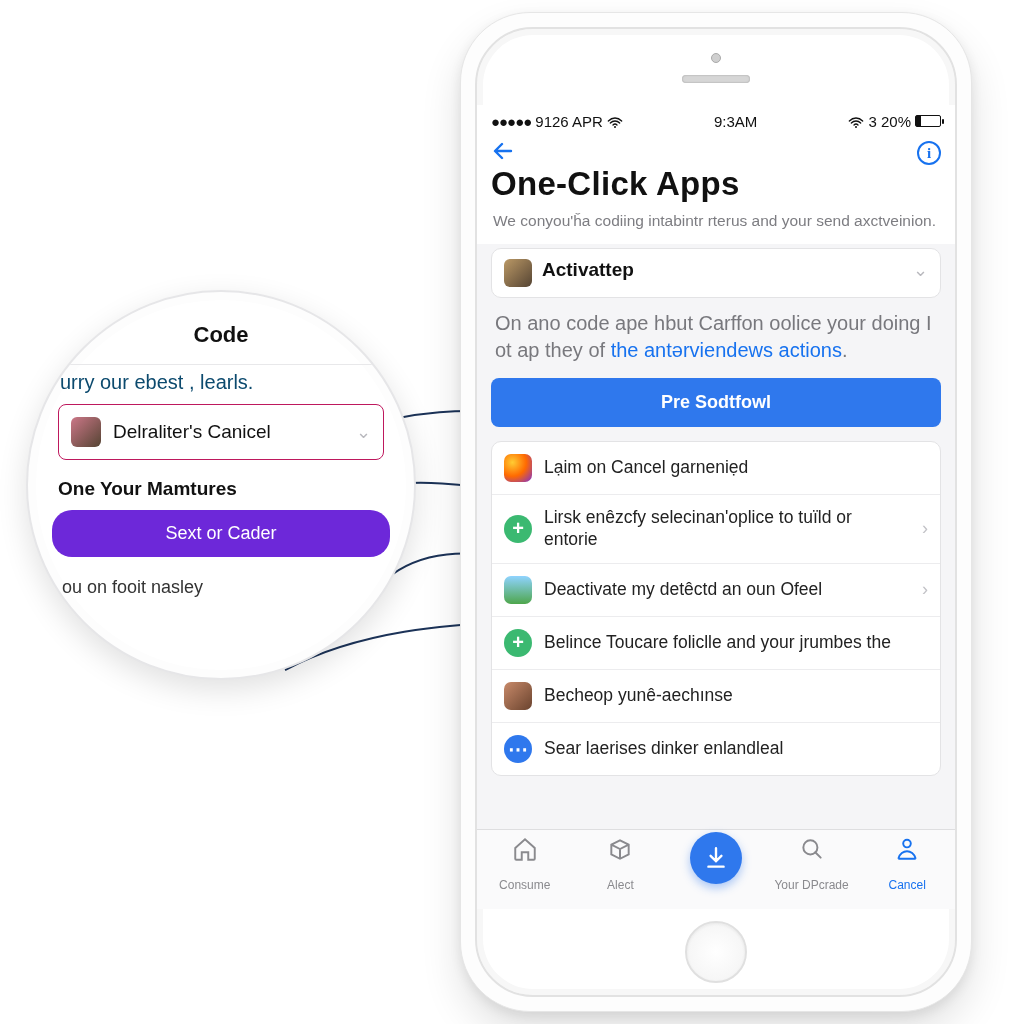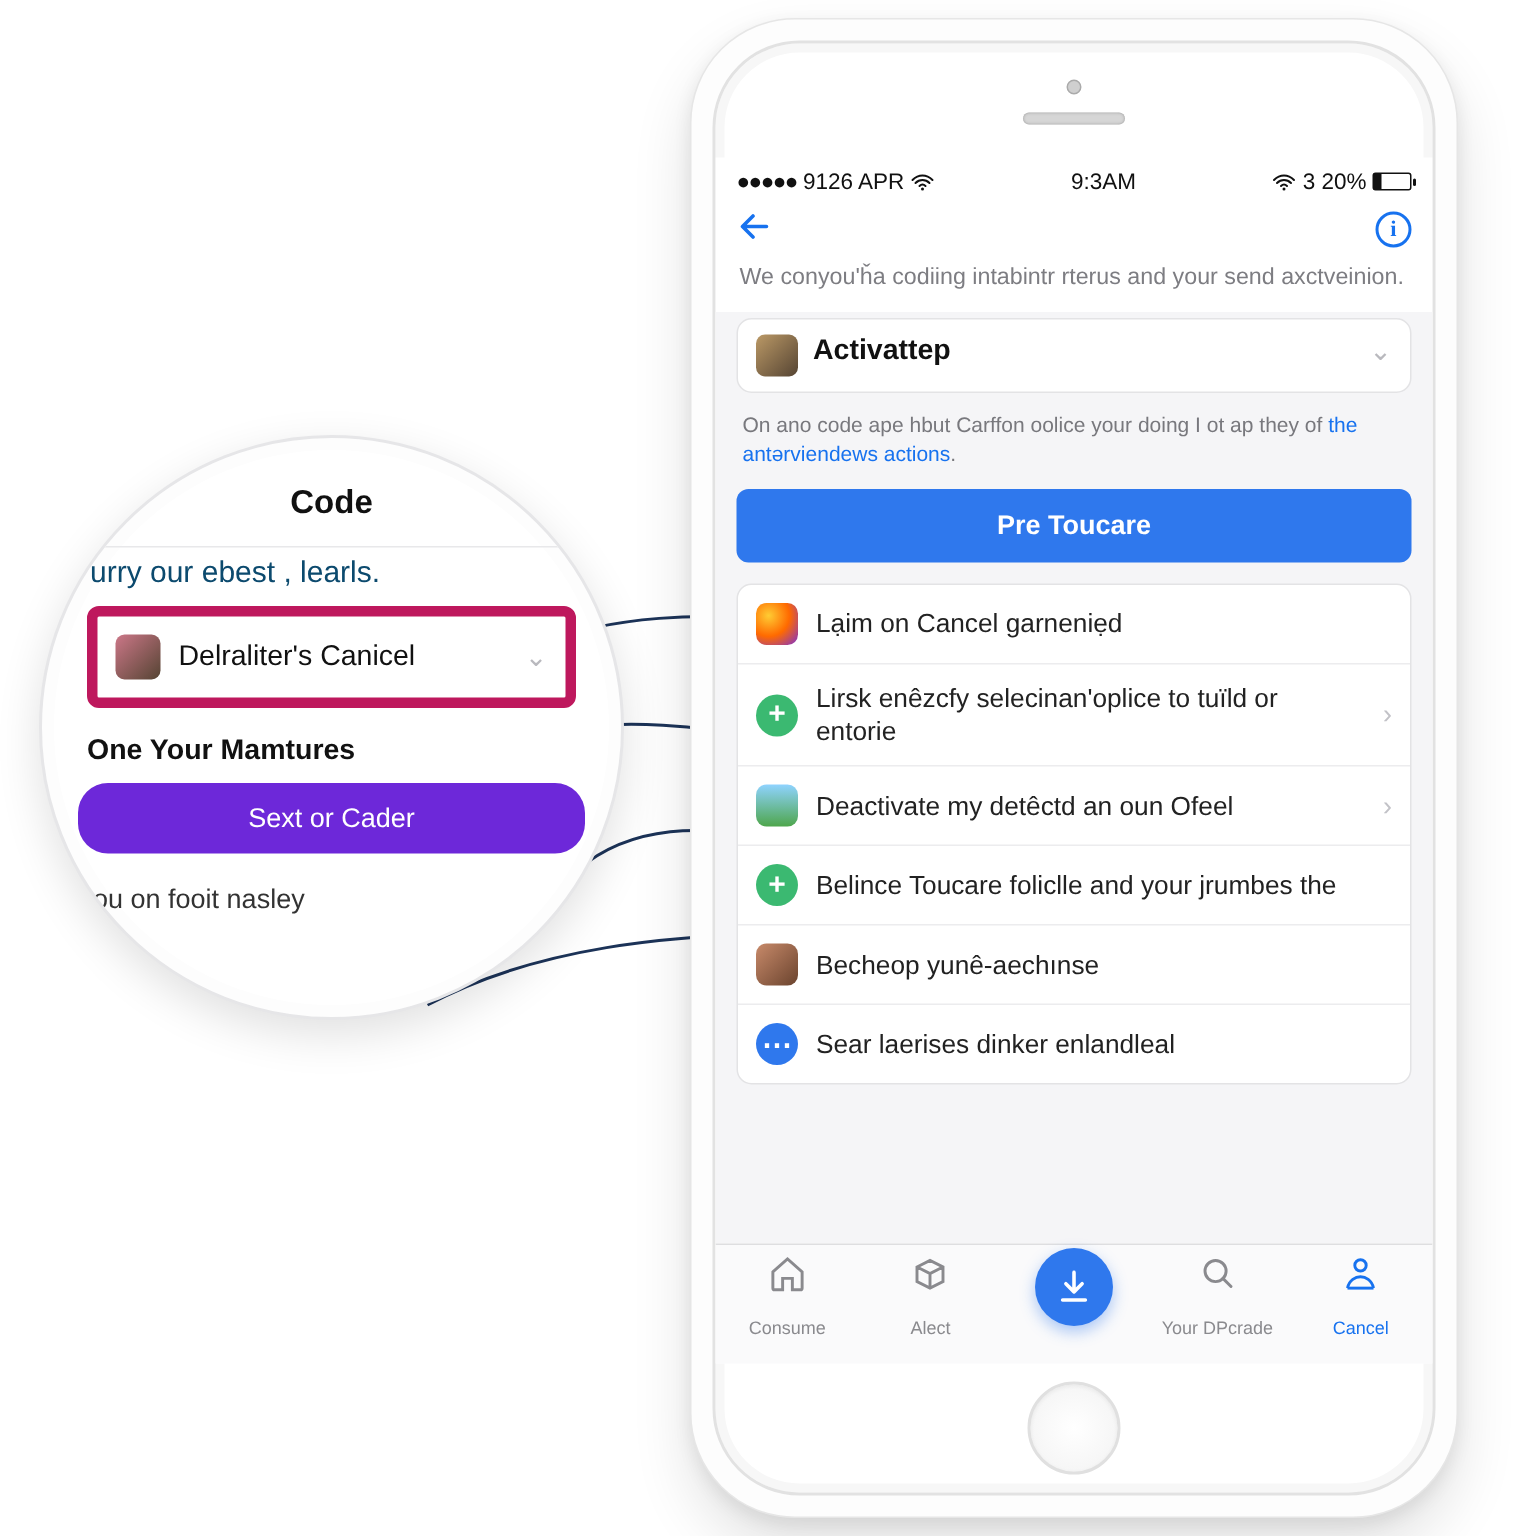--- a/index.html
+++ b/index.html
@@ -53,21 +53,21 @@
   .subtitle { color:#7d7d82; font-size:15.5px; padding:8px 16px 12px; line-height:1.35; }
 
   .content { padding:0 14px; flex:1; overflow:hidden; background:#f5f5f7; }
 
   
   .seg { background:#fff; border:1px solid #e3e3e5; border-radius:10px; padding:10px 12px; display:flex; gap:10px; margin-top:4px; }
   .seg .thumb { width:28px; height:28px; border-radius:6px; background:linear-gradient(135deg,#b96,#543); }
   .seg .label { font-weight:700; font-size:19px; flex:1; }
   .chev { color:#b9b9be; font-size:18px; }
 
-  .hint { color:#78787d; font-size:14px; padding:12px 4px 6px; line-height:1.35; }
+  .hint { color:#78787d; font-size:20px; padding:12px 4px 6px; line-height:1.35; }
   .hint a { color:#1772ef; text-decoration:none; }
 
   .primary-btn { background:#2f78ed; color:#fff; border:none; border-radius:8px; font-size:18px; font-weight:600; padding:14px; width:100%; text-align:center; margin:8px 0 14px; }
 
   
   .card { background:#fff; border:1px solid #e3e3e5; border-radius:10px; overflow:hidden; }
   .row { display:flex; align-items:center; gap:12px; padding:12px 12px; border-bottom:1px solid #ececee; font-size:17.5px; color:#222; }
   .row:last-child { border-bottom:none; }
   .row .txt { flex:1; line-height:1.25; }
   .row .chev { color:#c2c2c7; }
@@ -93,21 +93,21 @@
   .lens {
     position:absolute; left:26px; top:290px;
     width:390px; height:390px; border-radius:50%;
     background:#fff; overflow:hidden;
     border:2px solid #e6e6e8;
     box-shadow: 0 10px 30px rgba(0,0,0,.12), inset 0 0 0 8px #fdfdfd;
   }
   .lens-inner { transform: scale(1.0); padding:22px 30px 0; }
   .lens h3 { text-align:center; font-size:22px; font-weight:700; margin:8px 0 16px; }
   .lens .faint { color:#0c4a6e; font-size:20px; padding:6px 2px 10px; border-top:1px solid #e8e8ea; }
-  .lens .seg2 { background:#fff; border:7px solid #be185d; border-radius:8px; padding:12px 12px; display:flex; align-items:center; gap:12px; }
+  .lens .seg2 { background:#fff; border:1px solid #be185d; border-radius:8px; padding:12px 12px; display:flex; align-items:center; gap:12px; }
   .lens .seg2 .thumb { width:30px; height:30px; border-radius:6px; background:linear-gradient(135deg,#c78,#543); }
   .lens .seg2 .lbl { font-size:19px; flex:1; }
   .lens .sect { font-weight:700; font-size:19px; padding:18px 0 10px; }
   .lens .pbtn { background:#6d28d9; color:#fff; border-radius:20px; font-size:18px; font-weight:400; text-align:center; padding:13px; margin:0 -6px; }
   .lens .foot { font-size:18px; color:#333; padding:20px 4px 0; }
 
   
   .arrow { position:absolute; stroke:#1c3358; stroke-width:2; fill:none; }
 
 </style>
@@ -198,34 +198,35 @@
       </div>
 
       <div class="nav">
         <span class="back-arrow">
           <svg width="24" height="24" viewBox="0 0 24 24">
               <path d="M20 12H5M11 5l-7 7 7 7" stroke="#1772ef" stroke-width="2.4" fill="none" stroke-linecap="round" stroke-linejoin="round"></path>
             </svg>
         </span>
         <span class="info-btn">i</span>
       </div>
+      <h1 class="title">One-Click Apps</h1>
       <div class="subtitle">We conyou'ȟa codiing intabintr rterus and your send axctveinion.</div>
 
       <div class="content">
         <div class="seg">
           <div class="thumb"></div>
           <div class="label">Activattep</div>
           <span class="chev">⌄</span>
         </div>
 
         <div class="hint">
           <span>On ano code ape hbut Carffon oolice your doing I ot ap they of </span><a href="#">the antərviendews actions</a><span>.</span>
         </div>
 
-        <button class="primary-btn">Pre Toucare</button>
+        <button class="primary-btn">Pre Sodtfowl</button>
 
         <div class="card" id="listCard">
             <div class="row">
               <div class="ico firefox"></div>
               <div class="txt">Lạim on Cancel garneniẹd</div>
             </div>
             <div class="row">
               <div class="ico plus">+</div>
               <div class="txt">Lirsk enêzcfy selecinan'oplice to tuïld or entorie</div>
               <span class="chev">›</span>

